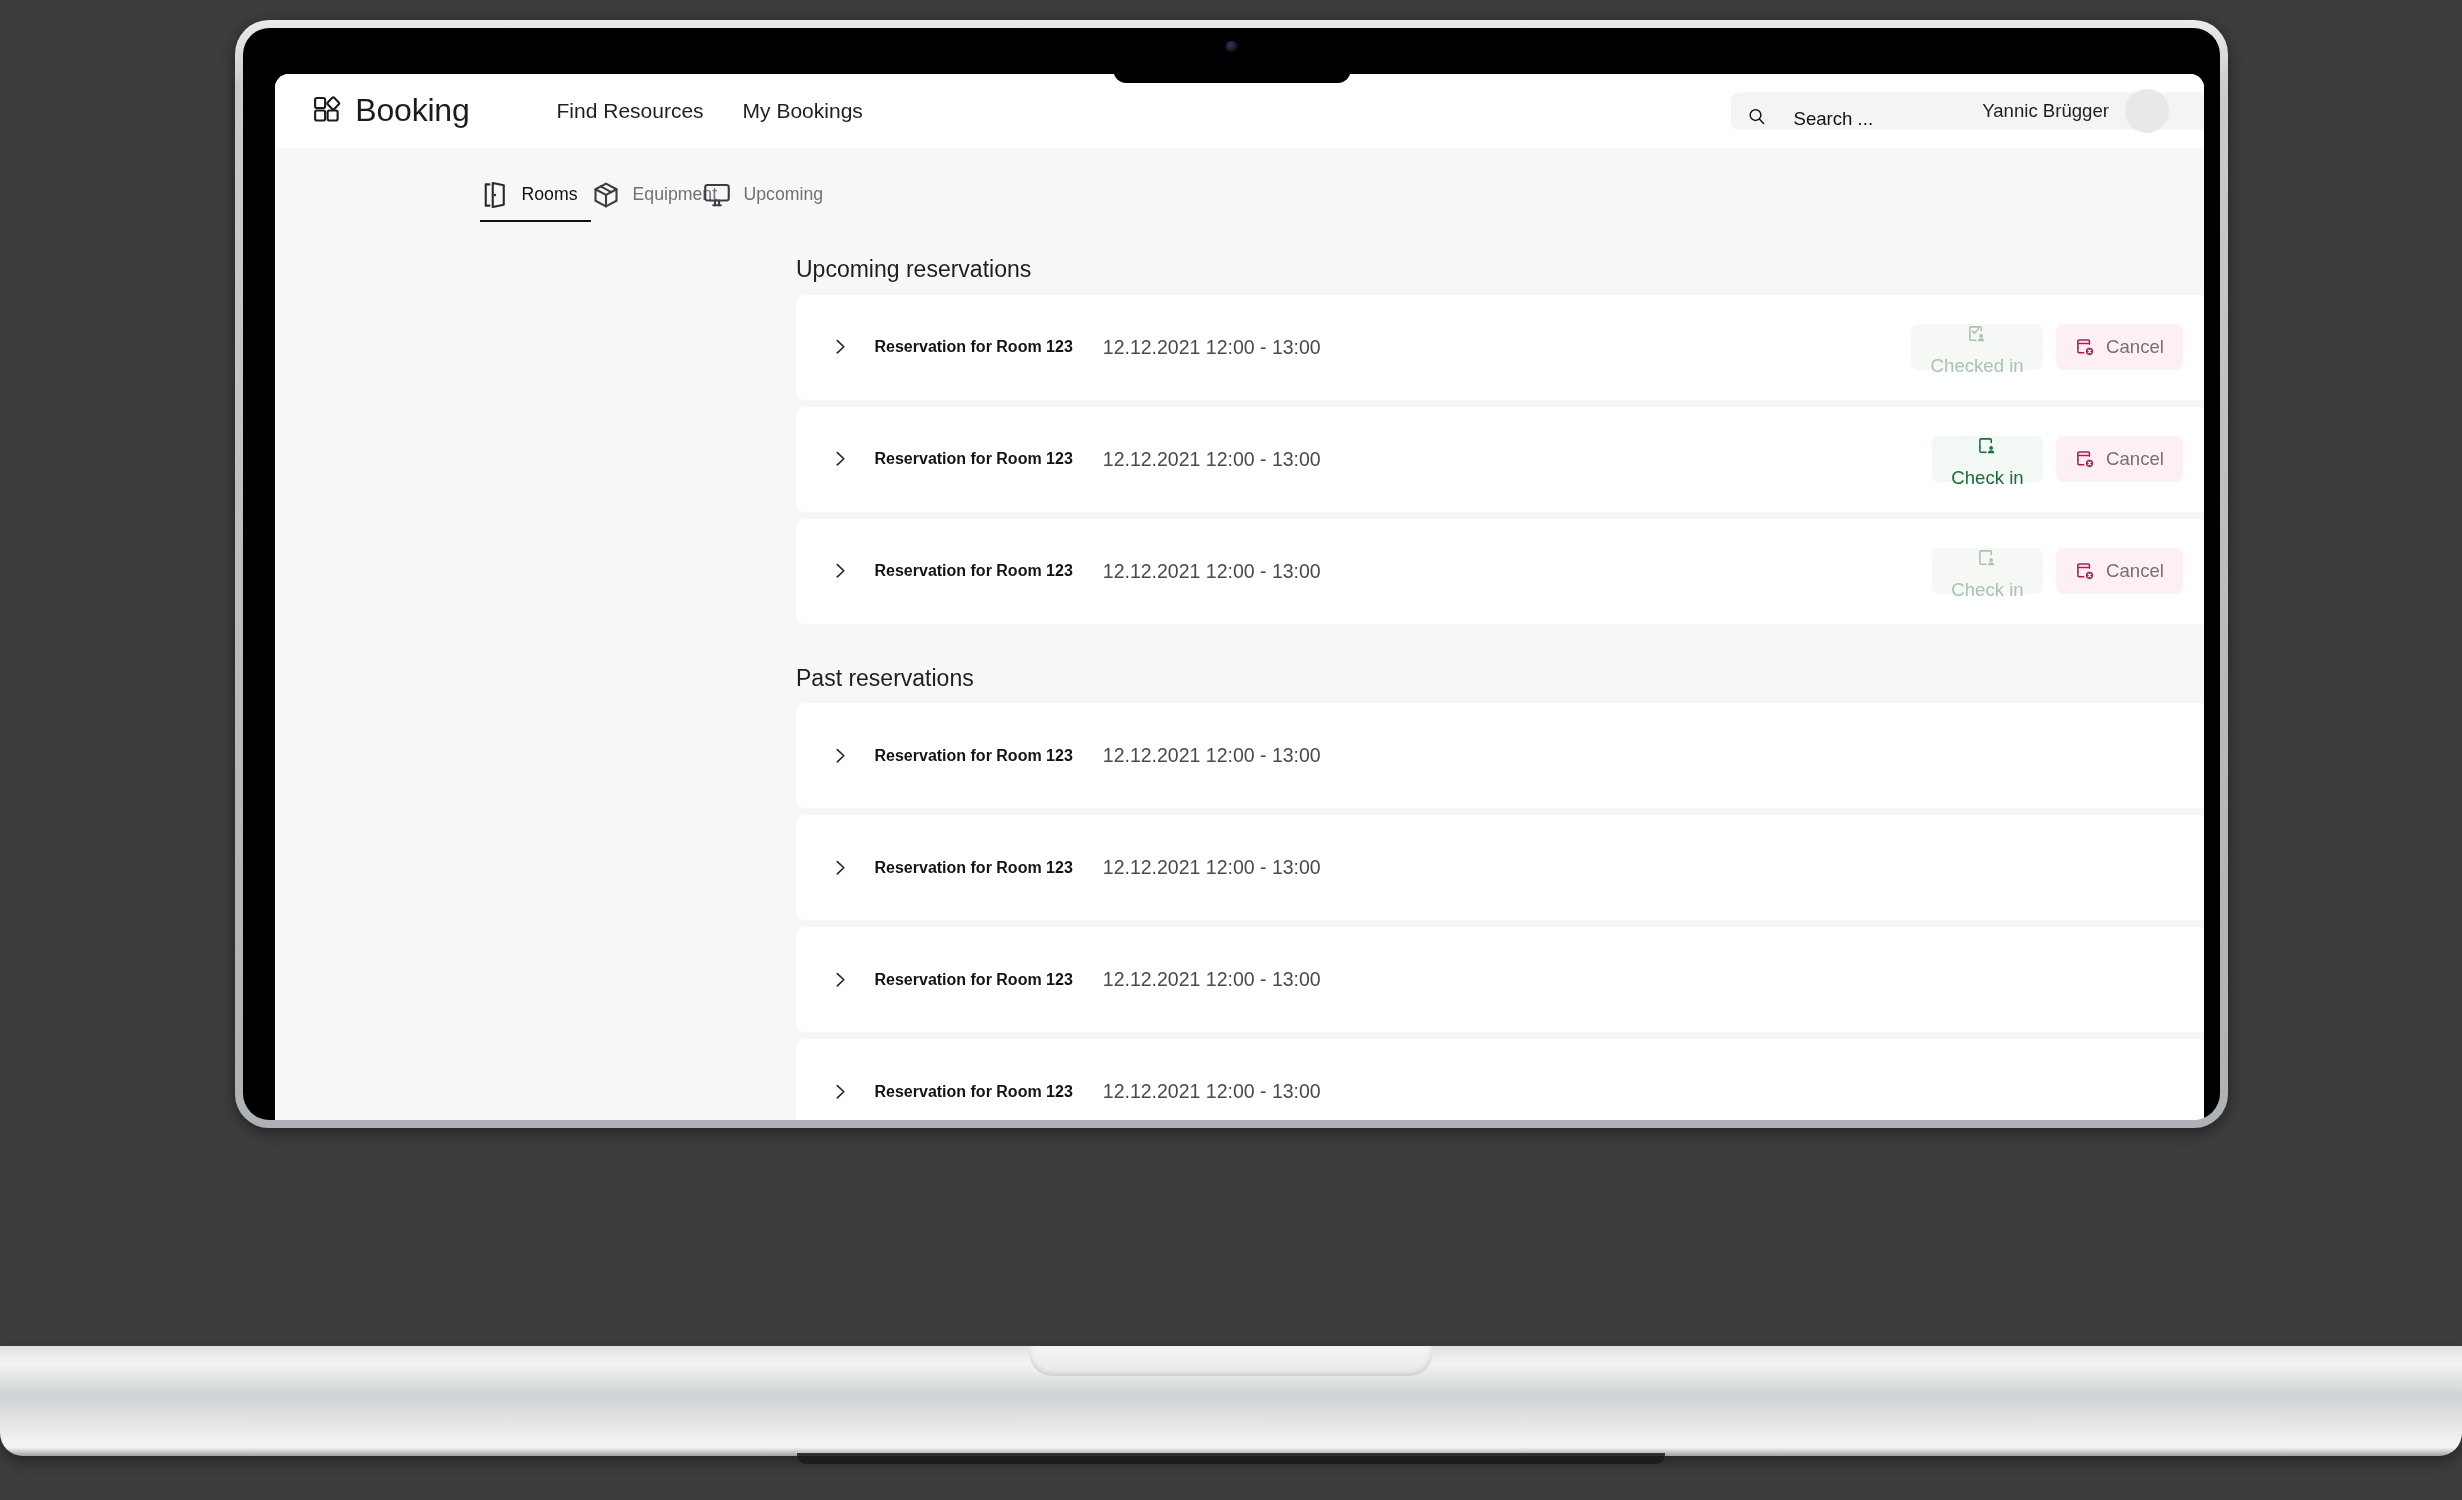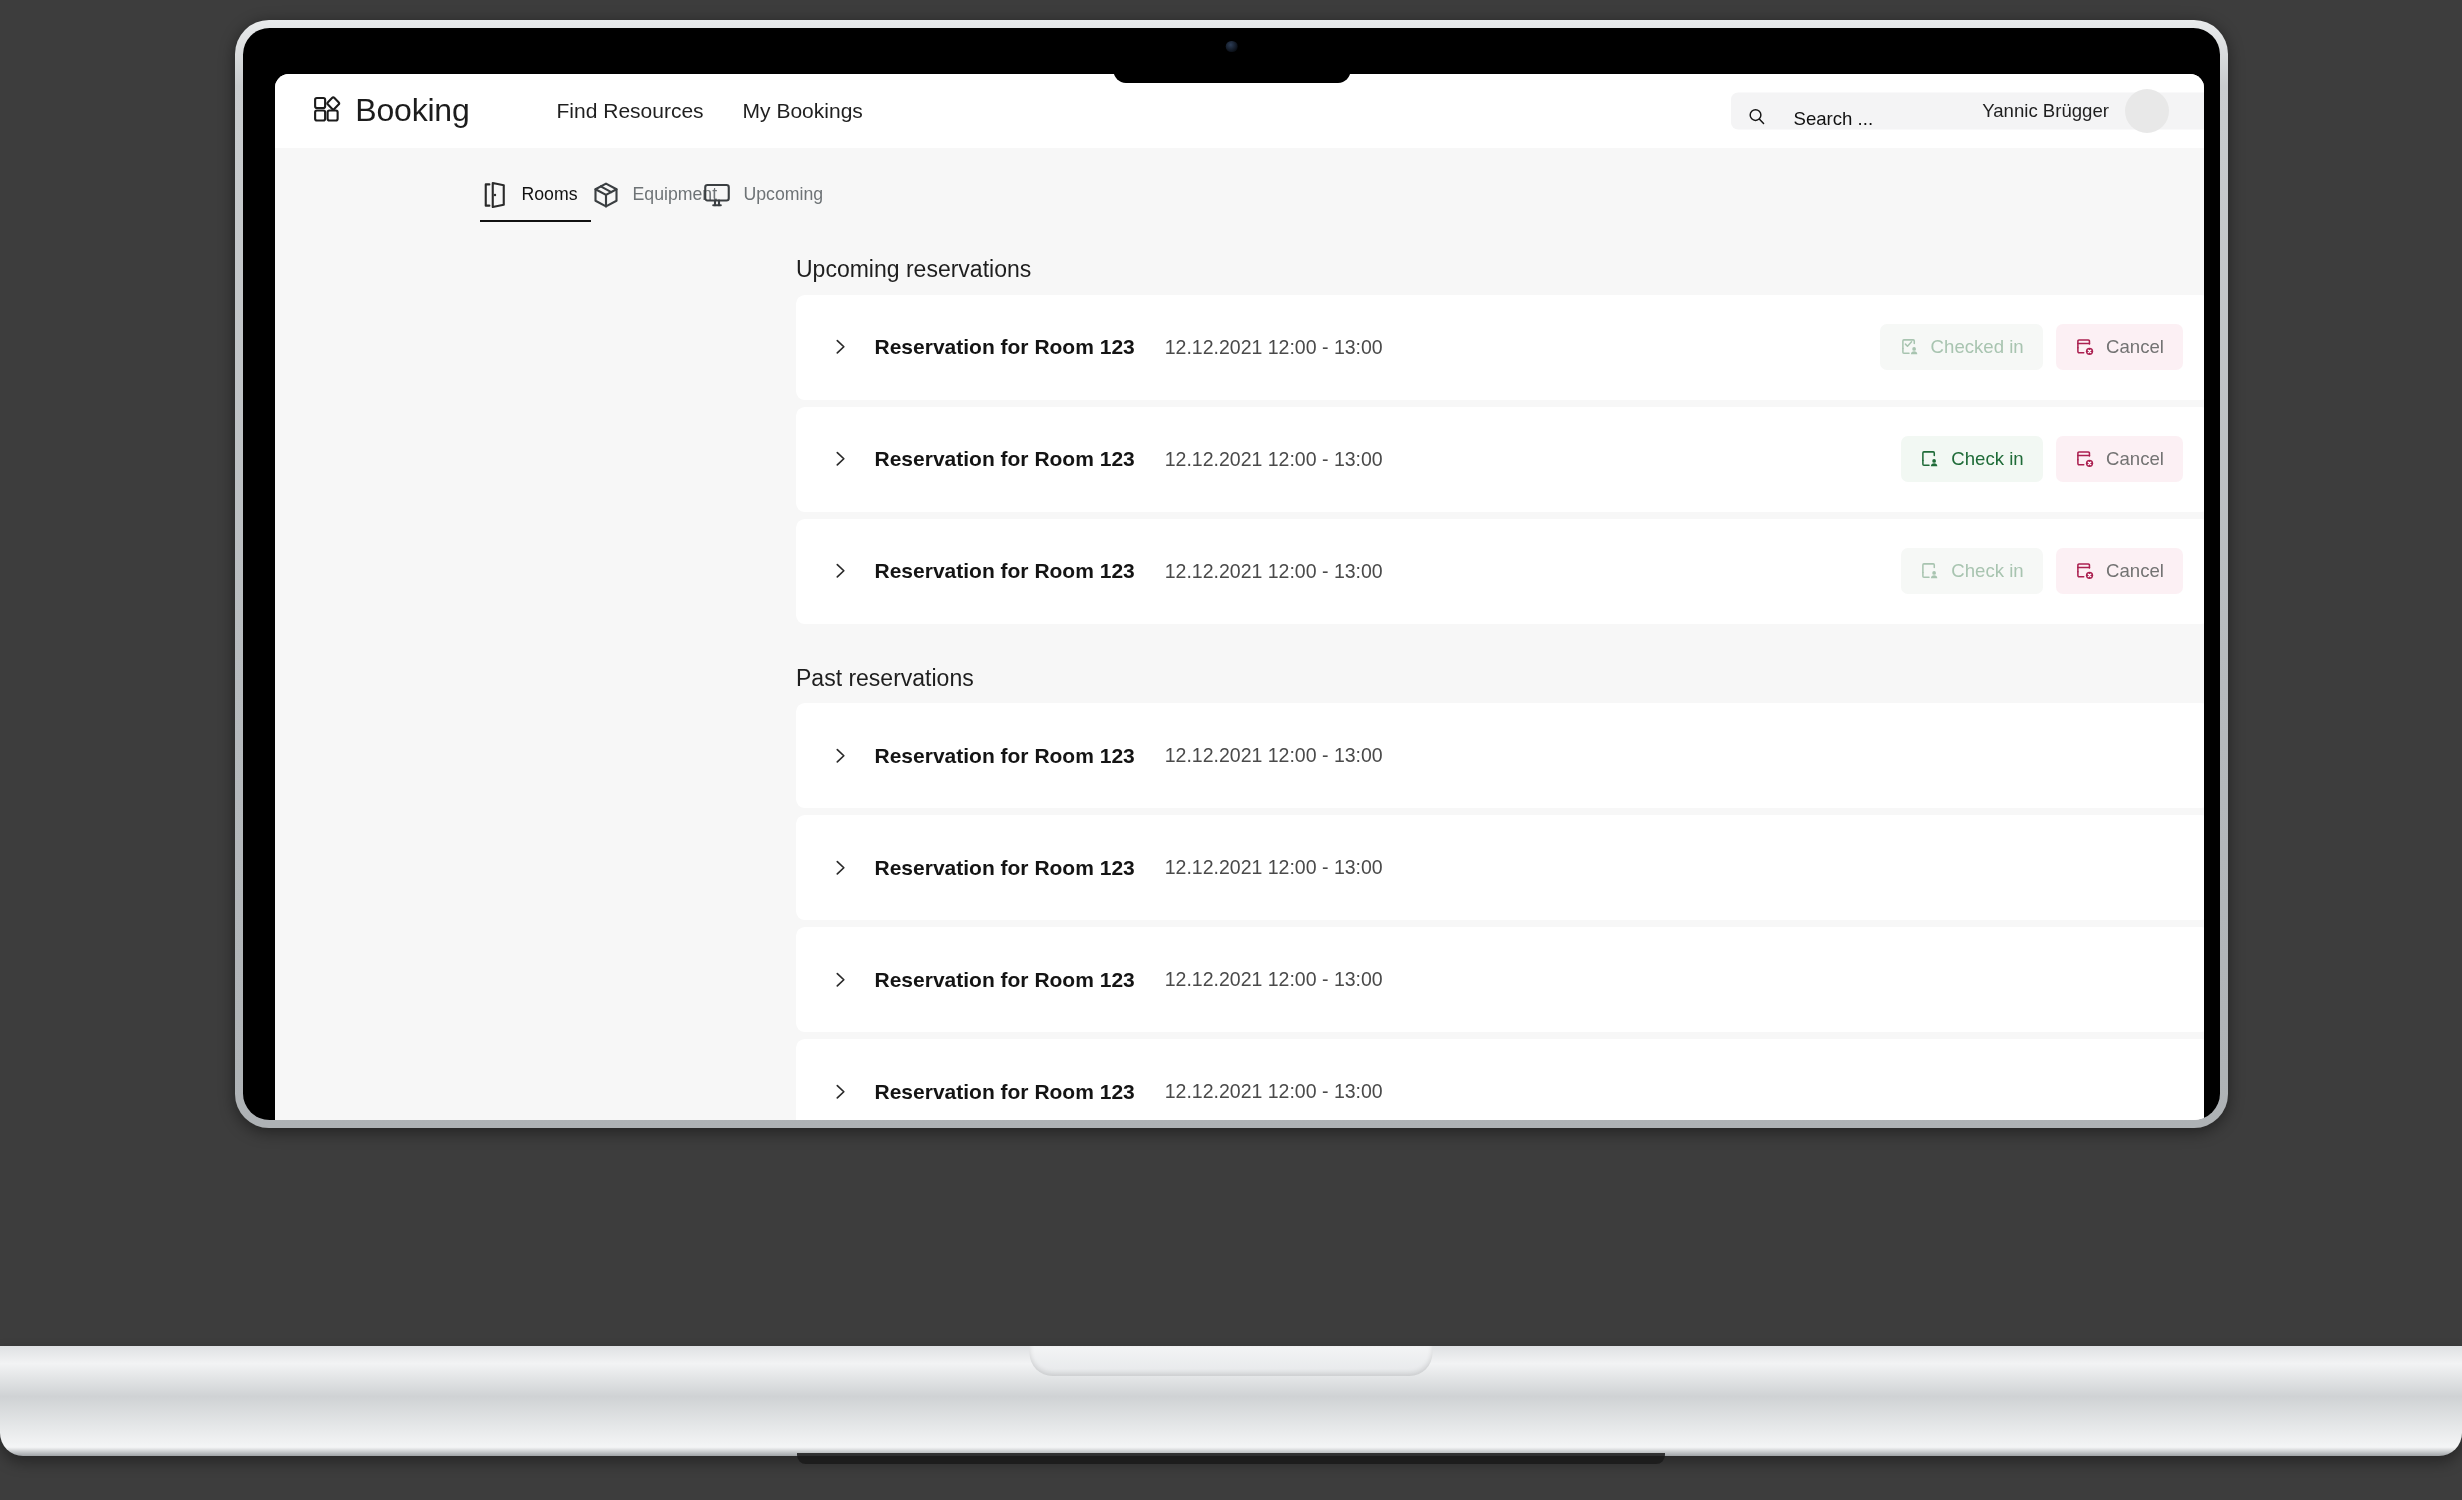--- a/index.html
+++ b/index.html
@@ -227,21 +227,21 @@
     height: 105px;
     display: flex;
     align-items: center;
     padding: 0 26.6px 0 34px;
     width: 1414px;
     flex: 0 0 105px;
   }
   .row-left { display: flex; align-items: center; gap: 0; }
   .chev { width: 41px; display: flex; align-items: center; }
   .row-title {
-    font-size: 21px;
+    font-size: 16px;
     font-weight: bold;
     color: #141414;
     white-space: nowrap;
     margin-left: 3.5px;
   }
   .row-date {
     font-size: 19.5px;
     color: #4a4a4a;
     white-space: nowrap;
     margin-left: 30px;
@@ -260,21 +260,21 @@
     gap: 10.6px;
     padding: 0 19.5px;
     font-size: 18.6px;
     border: none;
     cursor: pointer;
     font-family: "Liberation Sans", sans-serif;
     white-space: nowrap;
   }
   .btn svg { display: block; flex: 0 0 auto; }
 
-  .btn-checkin       { background: #f2f8f3; color: #1f6b38; }
+  .btn-checkin       { background: #f2f8f3; color: #1f6b38; flex-direction: column; }
   .btn-checkin.muted { background: #f6f8f6; color: #a8c4b0; cursor: default; }
   .btn-cancel        { background: #fcf0f4; color: #737373; }
 </style>
 </head>
 <body>
 
 <div class="stage">
 
   <div class="laptop-lid">
     <div class="laptop-screen-black">

